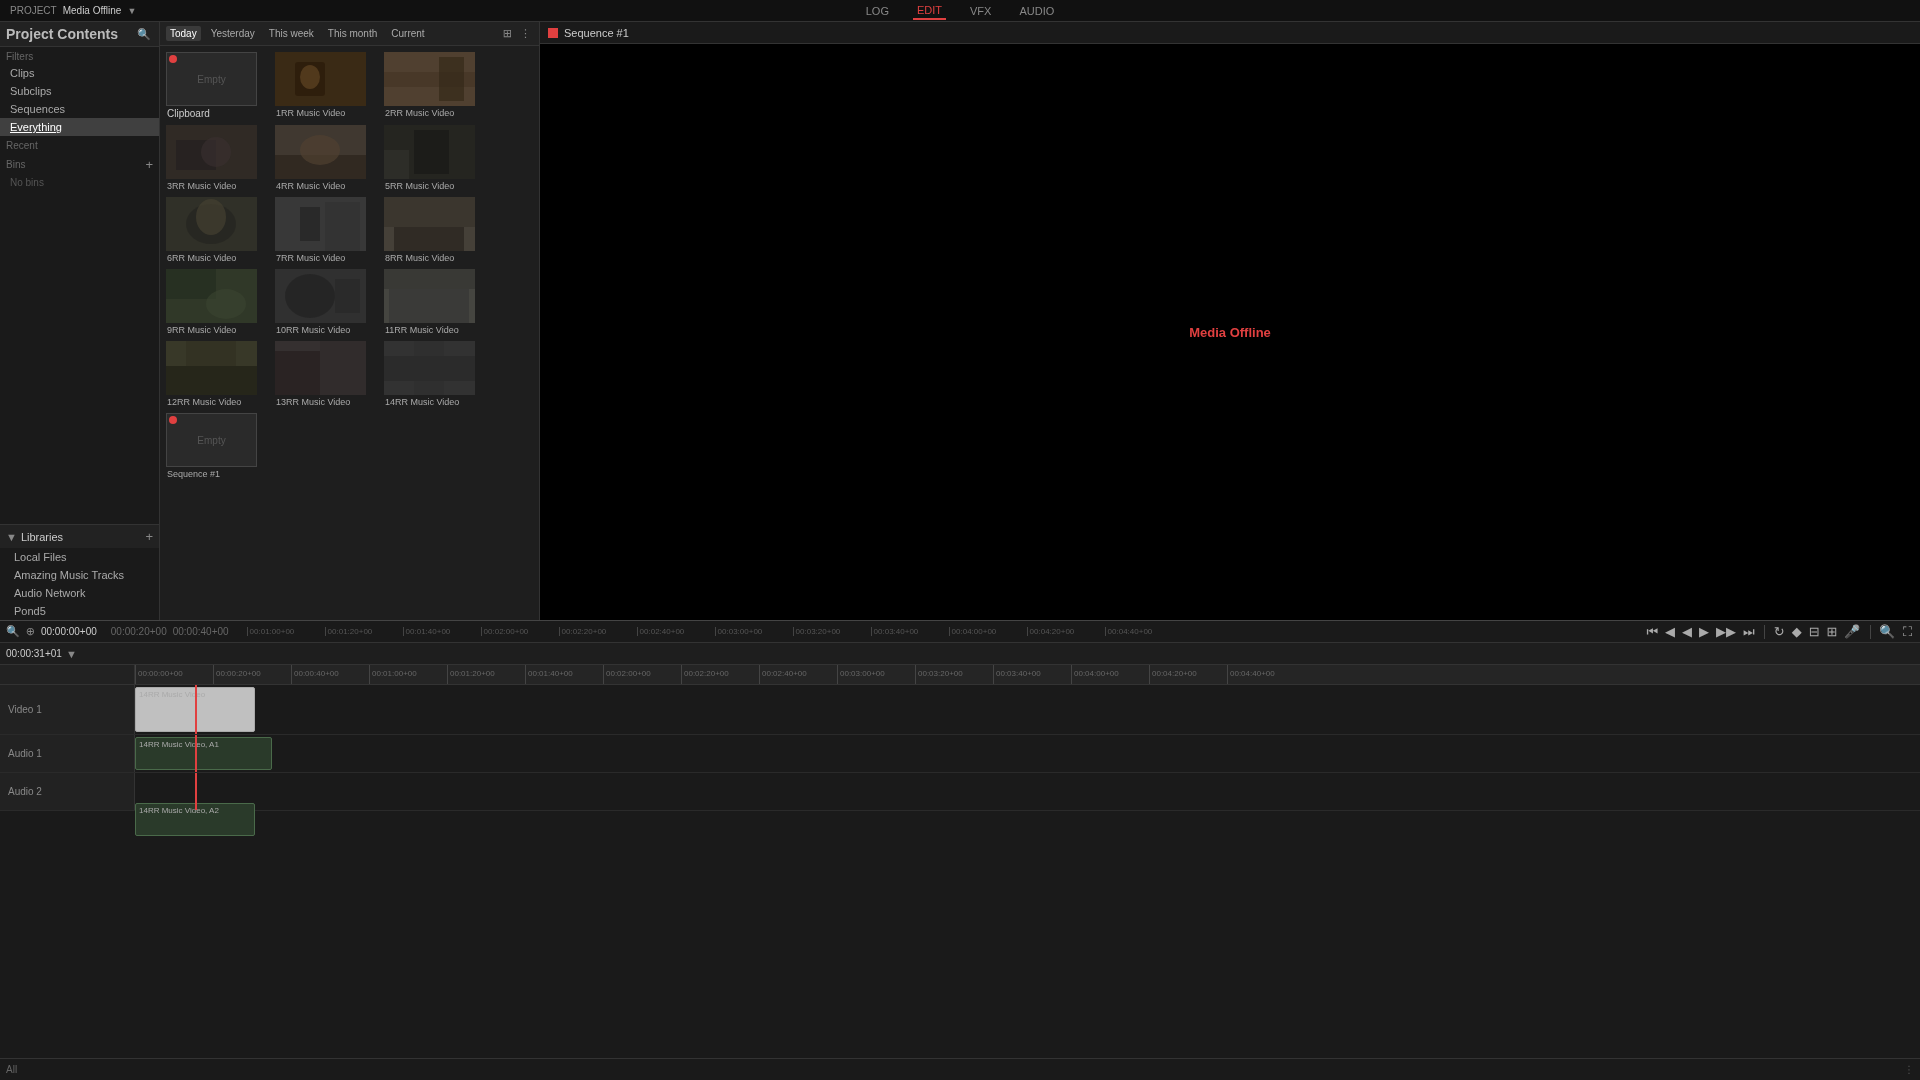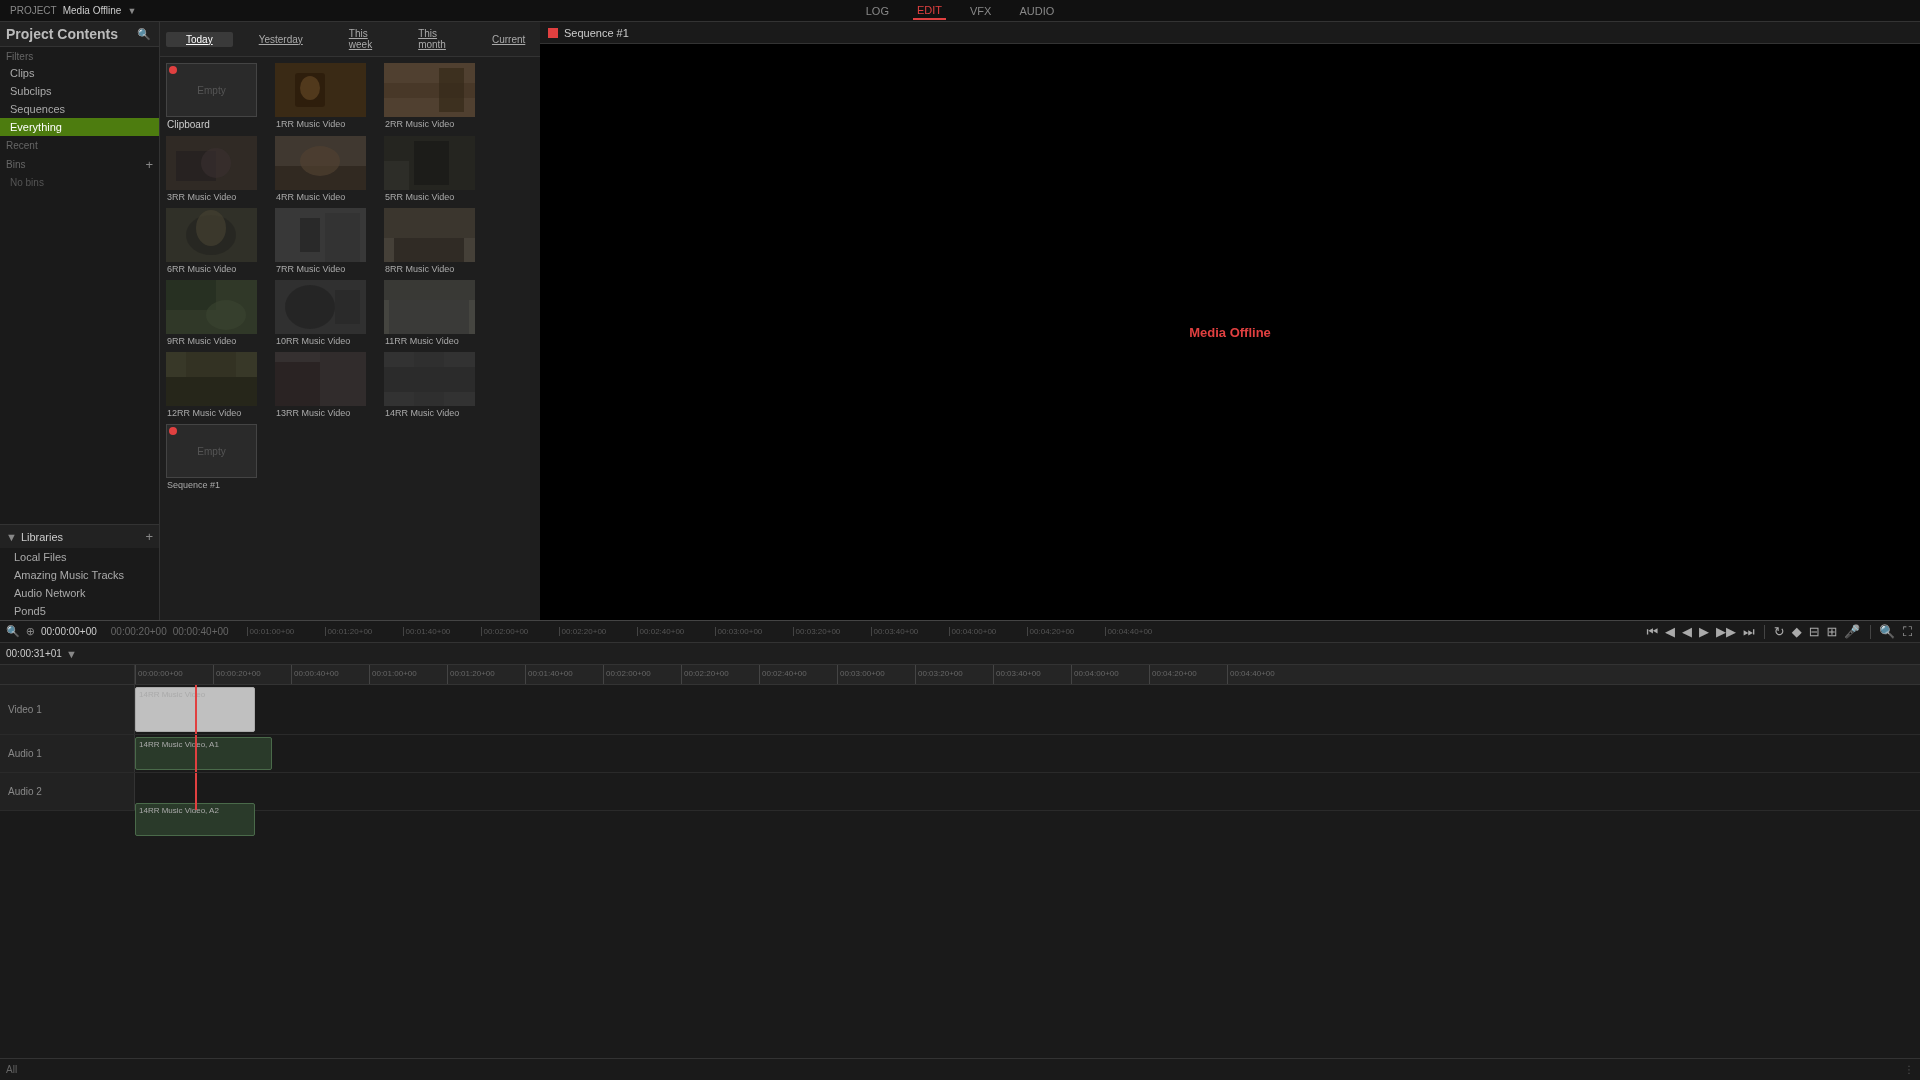--- a/index.html
+++ b/index.html
@@ -96,21 +96,21 @@
       color: #888;
       padding: 1px 2px;
     }
 
     .nav-item {
       padding: 3px 10px;
       color: #aaa;
       cursor: pointer;
       font-size: 11px;
     }
-    .nav-item.active { color: #fff; background: #4d7c0f; }
+    .nav-item.active { color: #fff; background: #404040; text-decoration: underline; }
     .nav-section-label {
       padding: 4px 6px 2px;
       color: #666;
       font-size: 10px;
       display: flex;
       align-items: center;
       gap: 4px;
     }
     .nav-section-label .add-btn {
       margin-left: auto;
@@ -136,23 +136,22 @@
       align-items: center;
       padding: 4px 6px;
       background: #222;
       border-bottom: 1px solid #333;
       gap: 6px;
     }
     .time-filter-btn {
       color: #aaa;
       font-size: 10px;
       cursor: pointer;
-      padding: 2px 20px;
+      padding: 2px 4px;
       border-radius: 2px;
-      text-decoration: underline;
     }
     .time-filter-btn.active {
       color: #fff;
       background: #3a3a3a;
     }
     .media-toolbar-right { margin-left: auto; display: flex; gap: 4px; }
 
     .clips-grid {
       display: flex;
       flex-wrap: wrap;

